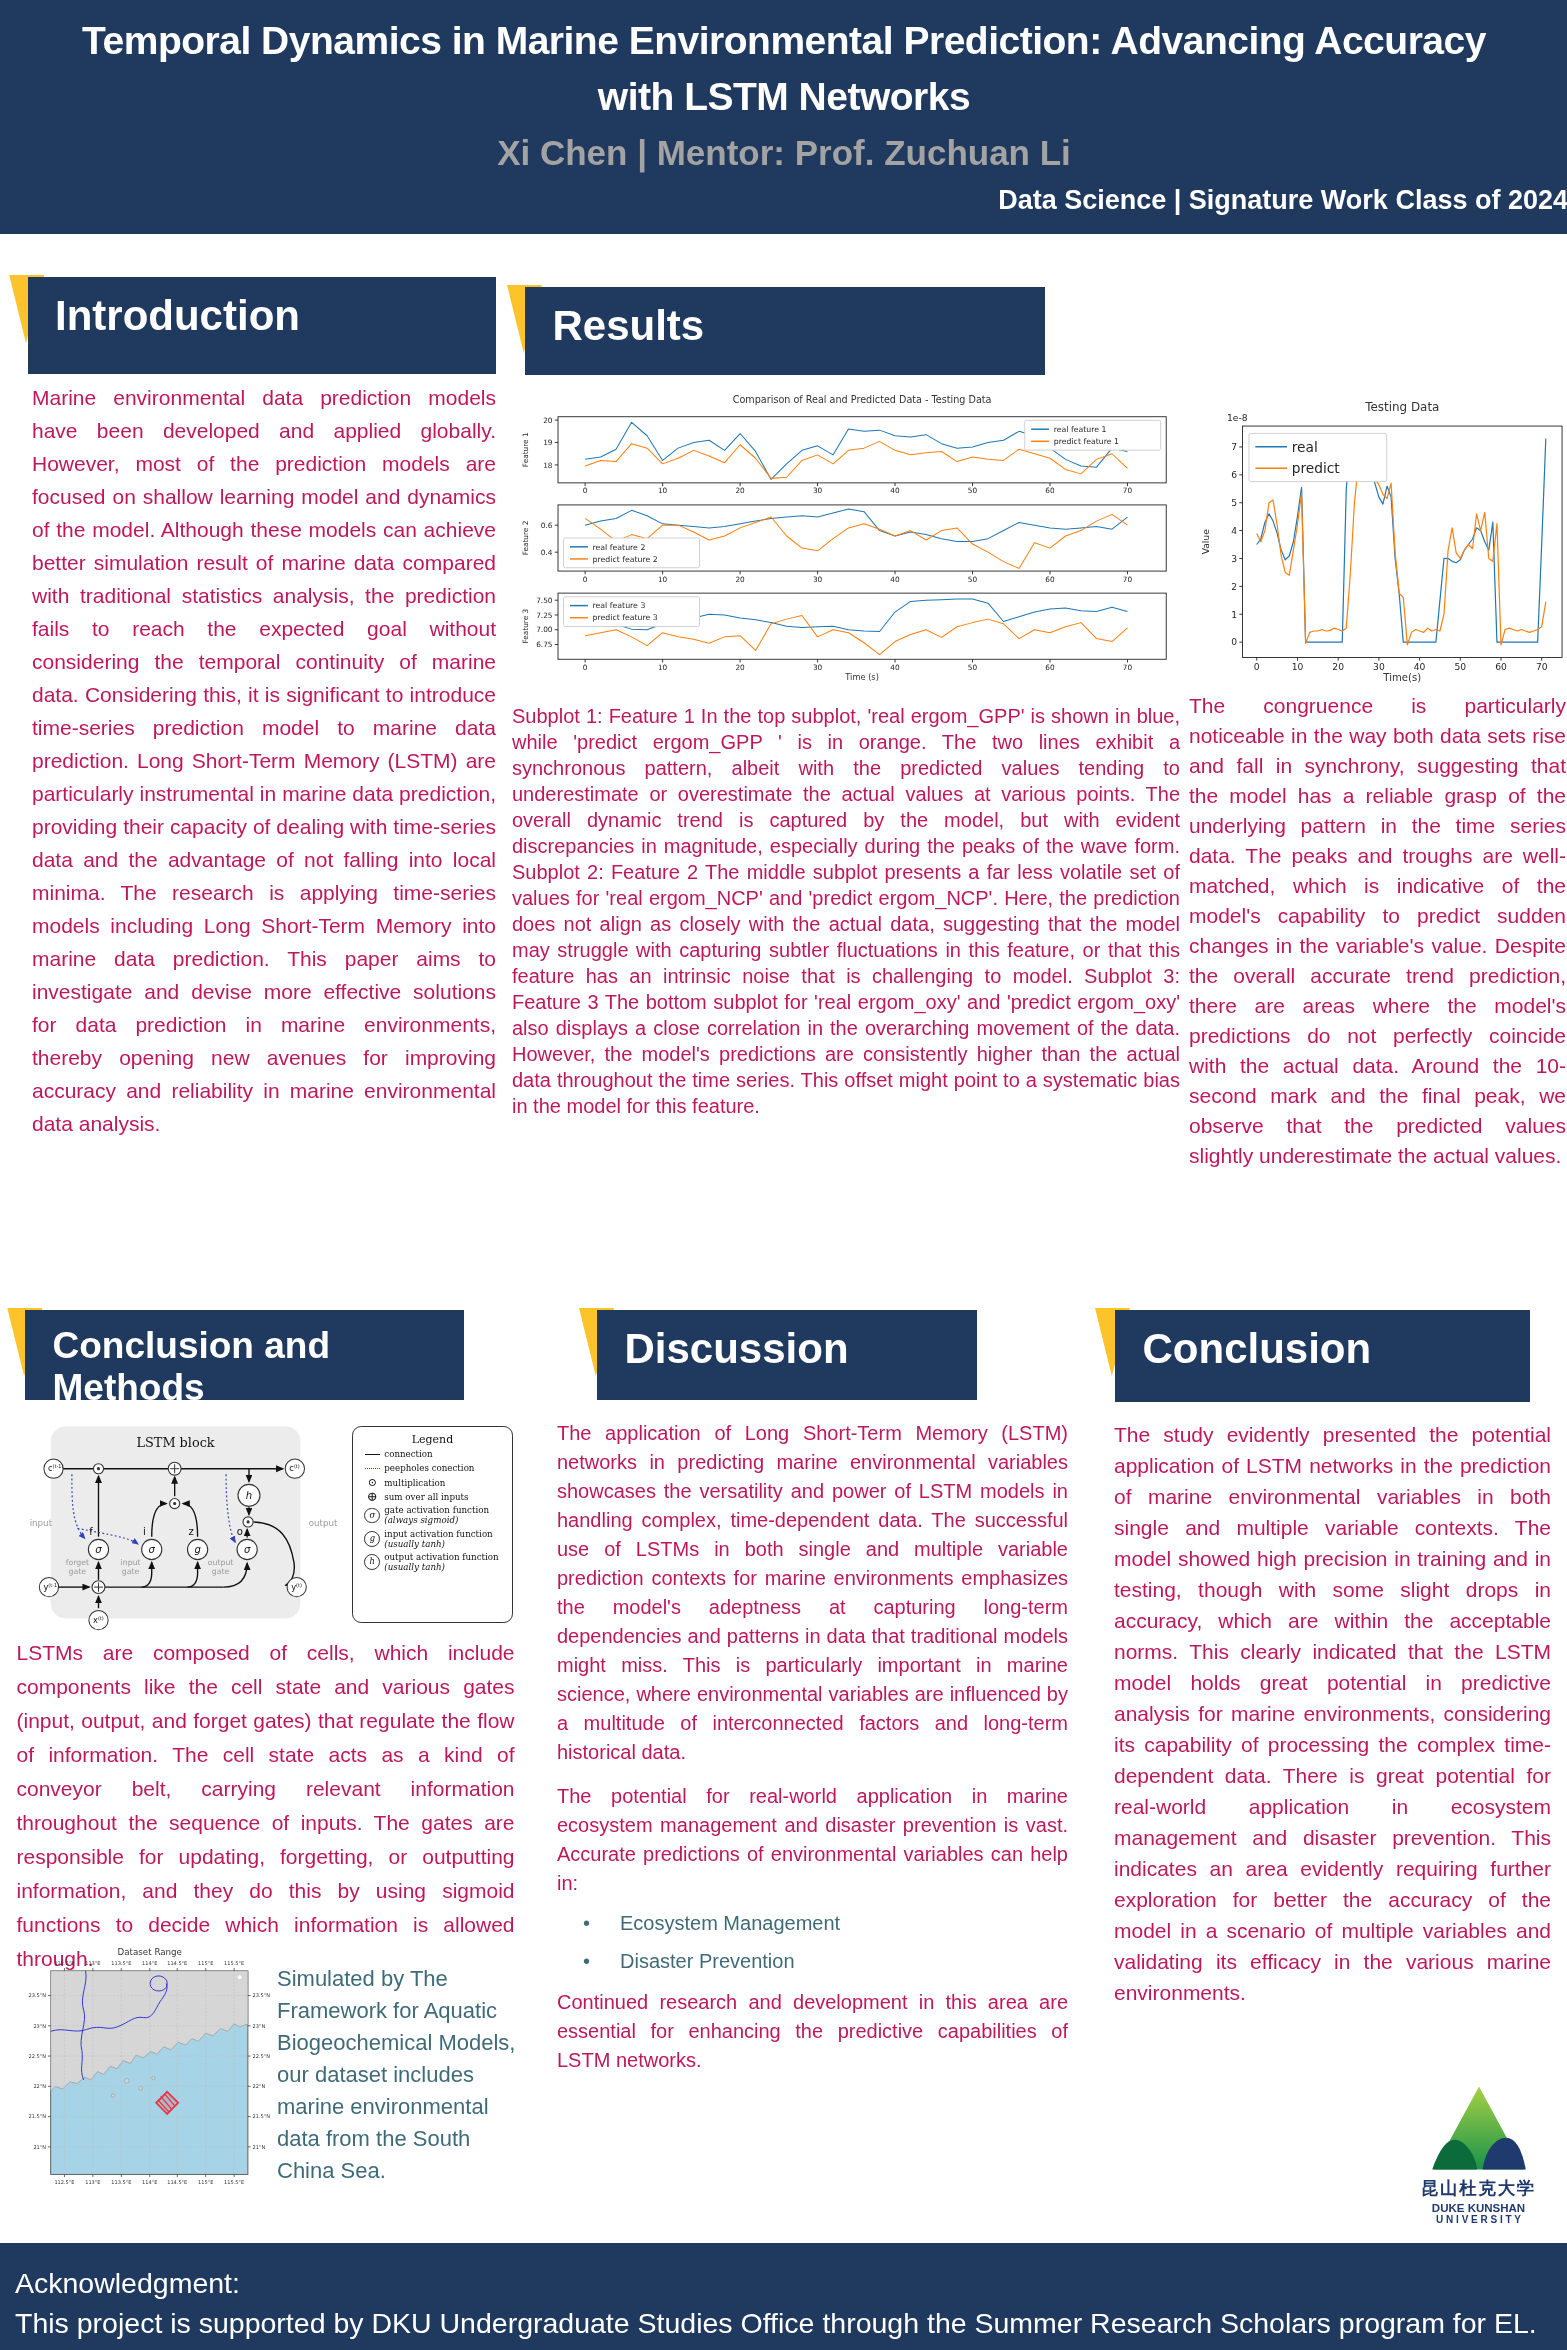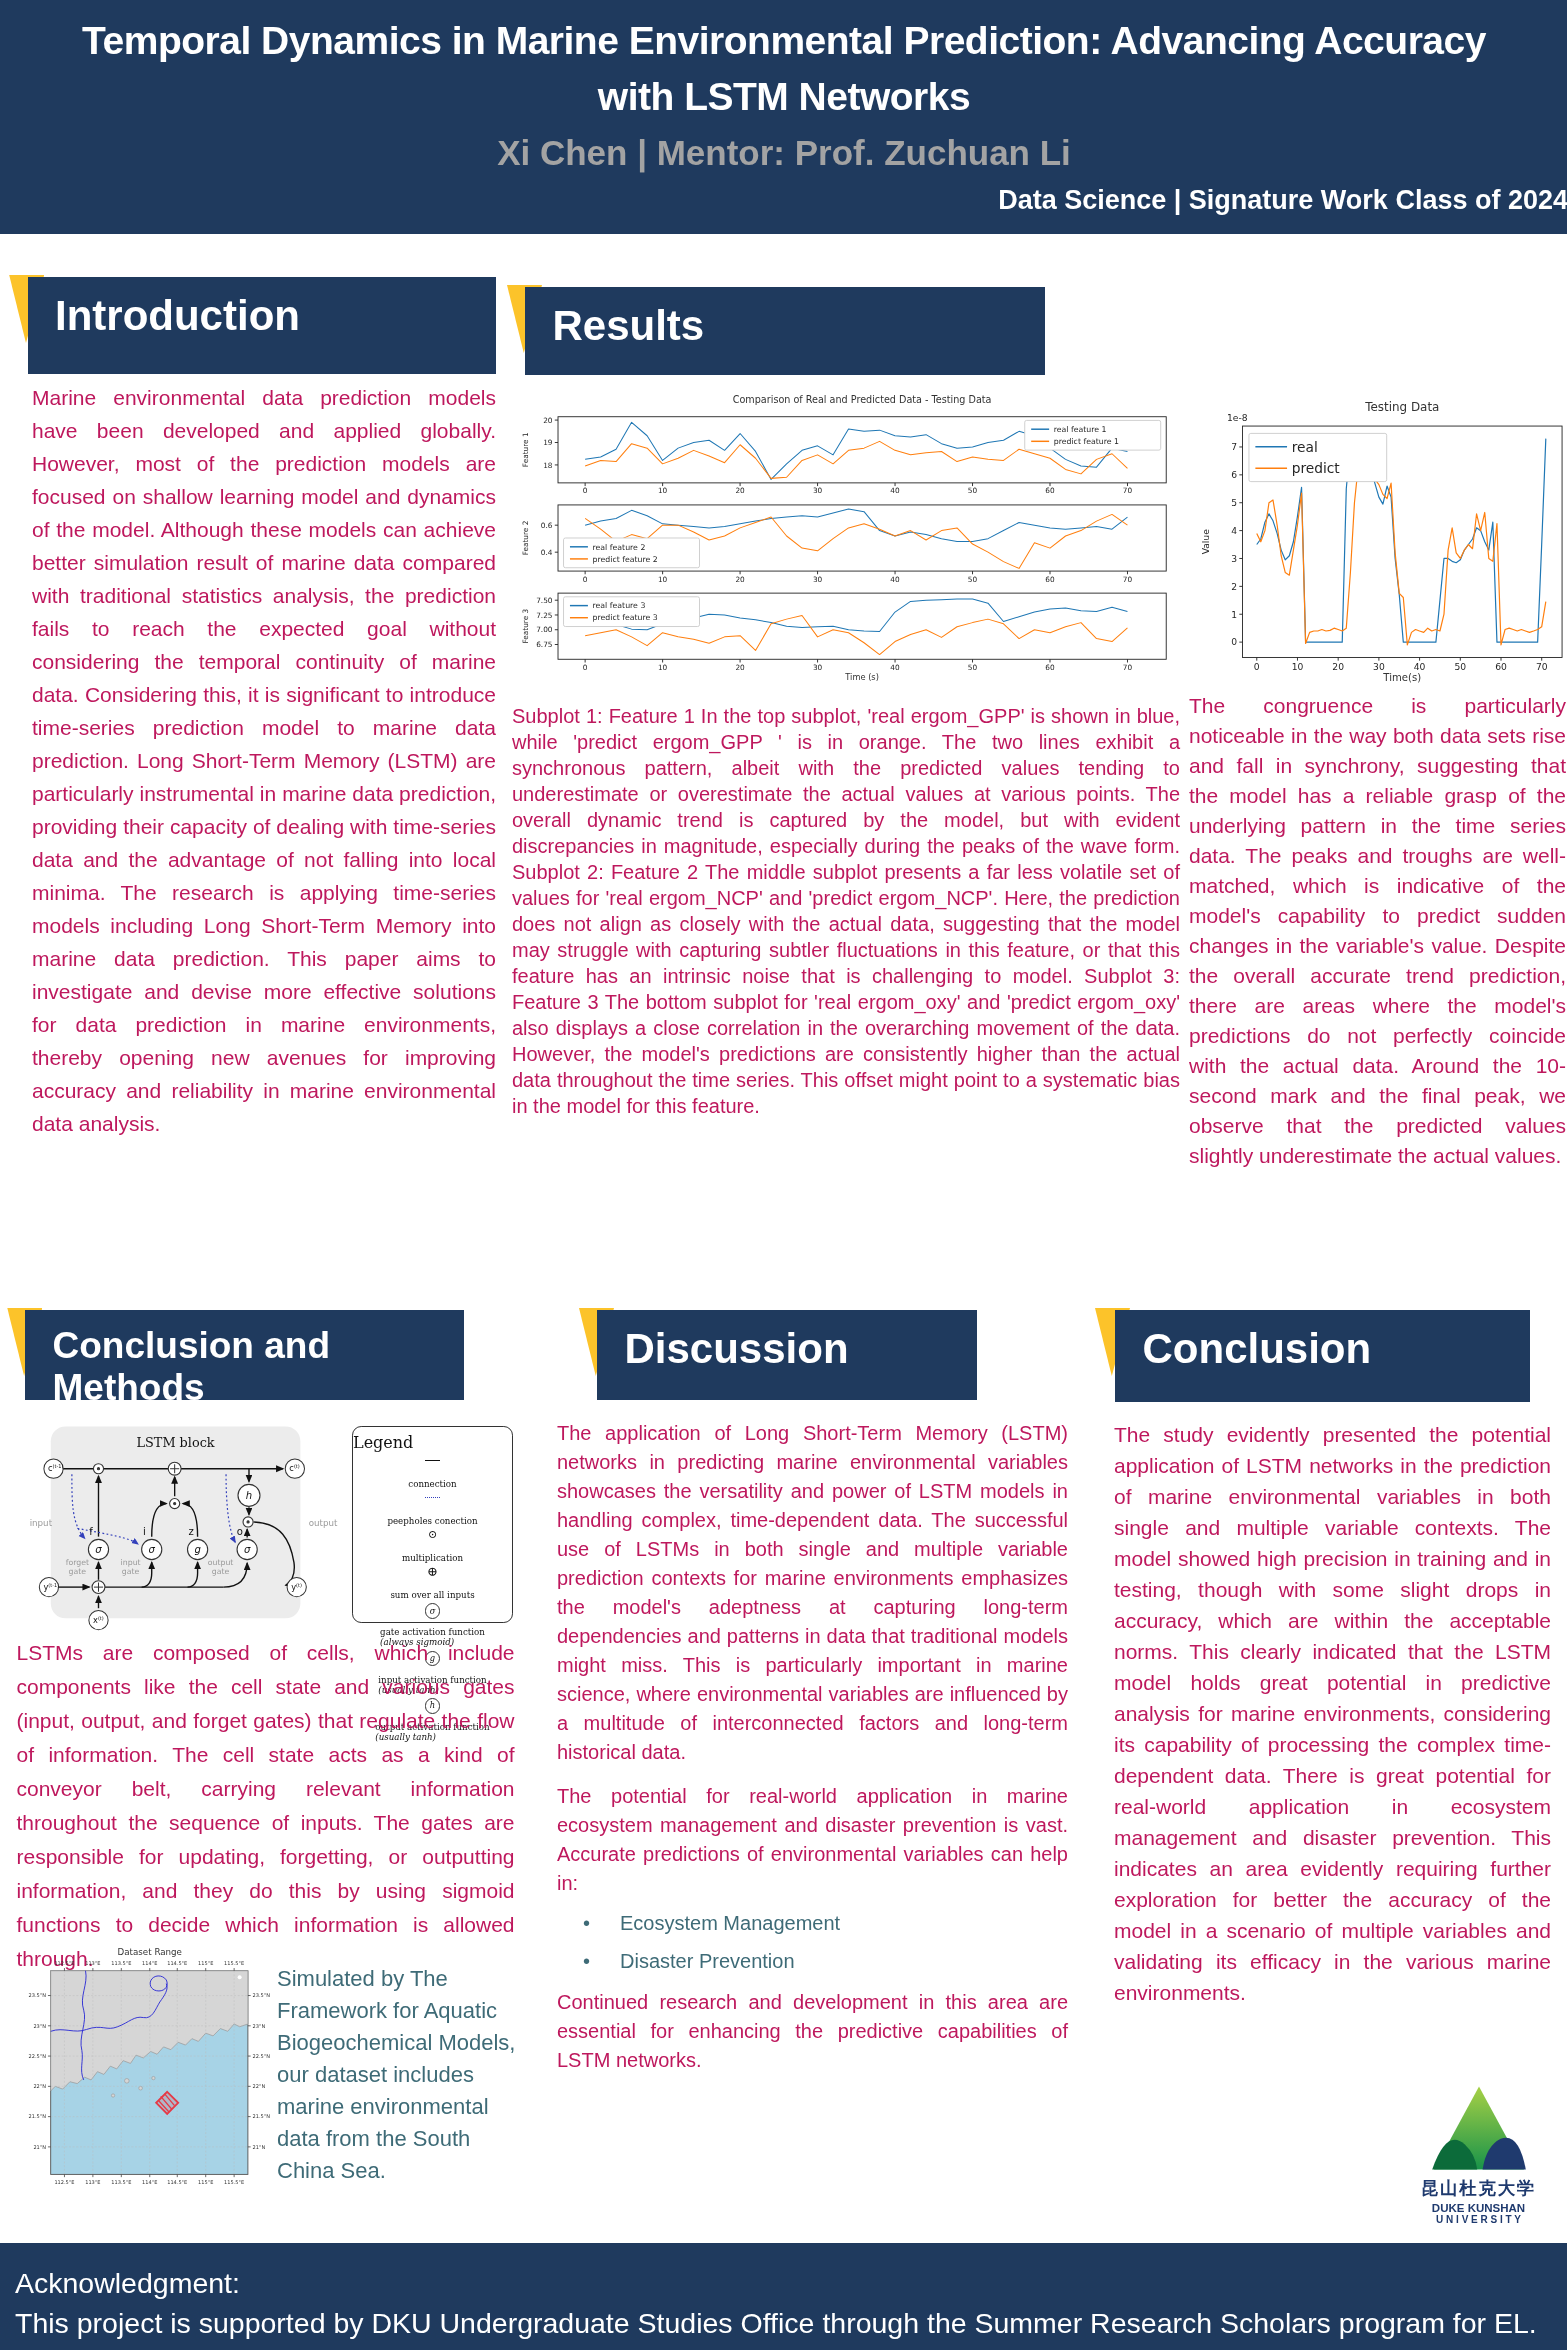--- a/index.html
+++ b/index.html
@@ -12,22 +12,22 @@
   .tri{background:#fcc32a;clip-path:polygon(0 0,100% 0,48% 100%);}
   .t1{font-size:39px;font-weight:bold;color:#fff;text-align:center;line-height:56px;letter-spacing:-0.5px;}
   .t2{font-size:35px;font-weight:bold;color:#a3a3a3;text-align:center;line-height:55px;}
   .t3{font-size:27px;font-weight:bold;color:#fff;text-align:right;line-height:40px;}
   .body-text{color:#be185d;text-align:justify;}
   .cap{color:#3e6b77;}
   .bul{display:flex;color:#3e6b77;font-size:20px;margin:14.7px 0 0 26px;}
   .bul .dot{width:37px;}
   .legendbox{border:1.5px solid #333;border-radius:9.2px;background:#fff;
              font-family:"DejaVu Serif", serif;color:#111;}
-  .legendbox h4{margin:5.5px 0 1.8px 0;text-align:left;font-size:16px;font-weight:normal;}
-  .lrow{display:flex;align-items:center;margin:3.2px 7.3px;flex-direction:column;}
+  .legendbox h4{margin:5.5px 0 1.8px 0;text-align:center;font-size:11px;font-weight:normal;}
+  .lrow{display:flex;align-items:center;margin:3.2px 7.3px;}
   .lsym{width:24px;flex:0 0 24px;text-align:center;font-size:11px;line-height:11px;}
   .llab{font-size:8.7px;line-height:10px;}
   .llab .sub{font-style:italic;}
   .lnsolid{display:inline-block;width:15.6px;border-top:1.6px solid #111;vertical-align:middle;}
   .lndot{display:inline-block;width:15.6px;border-top:1.6px dotted #3340bb;vertical-align:middle;}
   .circsym{display:inline-flex;width:13.8px;height:13.8px;border:0.9px solid #333;border-radius:50%;
            align-items:center;justify-content:center;font-style:italic;font-size:8.3px;background:#fff;}
   .footer-line{color:#fff;font-size:28.5px;line-height:40px;padding-left:15px;}
   svg text{font-family:"DejaVu Sans", sans-serif;}
   svg .ser{font-family:"DejaVu Serif", serif;}

